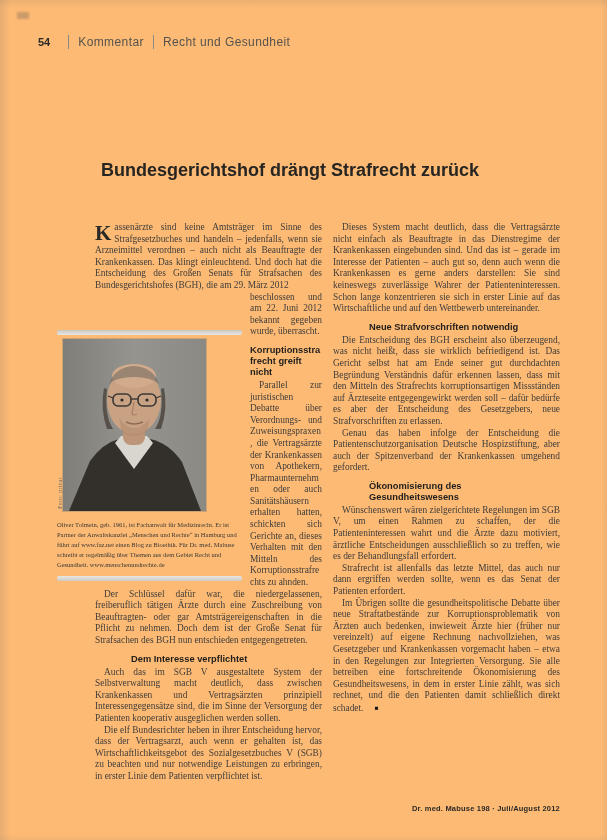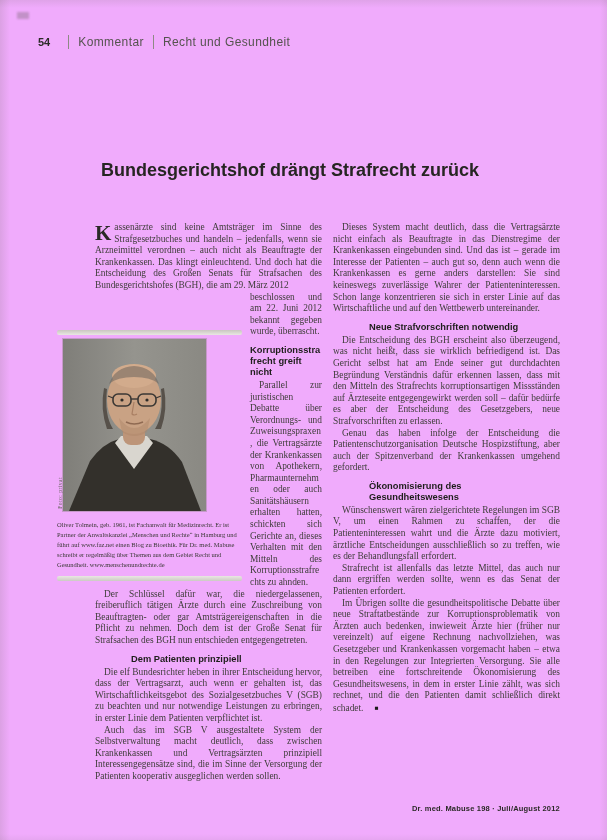--- a/index.html
+++ b/index.html
@@ -1,18 +1,18 @@
 <!DOCTYPE html>
 <html lang="de"><head>
 <meta charset="utf-8">
 <style>
   html,body{margin:0;padding:0;background:#e9e7e2;}
   .page{
     position:relative;width:607px;height:840px;margin:0 auto;
-    background:#f0abfc;overflow:hidden;
+    background:#fdba74;overflow:hidden;
     font-family:"Liberation Sans",sans-serif;color:#3f3d3a;
   }
   .page::before{
     content:"";position:absolute;inset:0;pointer-events:none;
     background:
       linear-gradient(90deg, rgba(110,106,99,.16), rgba(110,106,99,0) 10px),
       linear-gradient(180deg, rgba(110,106,99,.13), rgba(110,106,99,0) 8px),
       linear-gradient(270deg, rgba(110,106,99,.10), rgba(110,106,99,0) 7px),
       linear-gradient(0deg, rgba(110,106,99,.08), rgba(110,106,99,0) 6px);
   }
@@ -113,23 +113,23 @@
         <span class="credit">Foto: privat</span>
       </div>
       <figcaption class="caption">Oliver Tolmein, geb. 1961, ist Fachanwalt für Medizinrecht. Er ist Partner der Anwaltskanzlei „Menschen und Rechte“ in Hamburg und führt auf www.faz.net einen Blog zu Bioethik. Für Dr. med. Mabuse schreibt er regelmäßig über Themen aus dem Gebiet Recht und Gesundheit. www.menschenundrechte.de</figcaption>
       <div class="shadow-bottom"></div>
     </figure>
 
     <p class="body">beschlossen und am 22. Juni 2012 bekannt gegeben wurde, überrascht.</p>
     <h3 class="xhead">Korruptionsstrafrecht greift nicht</h3>
     <p class="body ind">Parallel zur juristischen Debatte über Verordnungs- und Zuweisungspraxen, die Vertragsärzte der Krankenkassen von Apothekern, Pharmaunternehmen oder auch Sanitätshäusern erhalten hatten, schickten sich Gerichte an, dieses Verhalten mit den Mitteln des Korruptionsstrafrechts zu ahnden.</p>
     <p class="body ind">Der Schlüssel dafür war, die niedergelassenen, freiberuflich tätigen Ärzte durch eine Zuschreibung von Beauftragten- oder gar Amtsträgereigenschaften in die Pflicht zu nehmen. Doch dem ist der Große Senat für Strafsachen des BGH nun entschieden entgegengetreten.</p>
-    <h3 class="xhead">Dem Patienten prinzipiell</h3>
+    <h3 class="xhead">Dem Interesse verpflichtet</h3>
+    <p class="body ind">Auch das im SGB V ausgestaltete System der Selbstverwaltung macht deutlich, dass zwischen Krankenkassen und Vertragsärzten prinzipiell Interessengegensätze sind, die im Sinne der Versorgung der Patienten kooperativ ausgeglichen werden sollen.</p>
     <p class="body ind">Die elf Bundesrichter heben in ihrer Entscheidung hervor, dass der Vertragsarzt, auch wenn er gehalten ist, das Wirtschaftlichkeitsgebot des Sozialgesetzbuches V (SGB) zu beachten und nur notwendige Leistungen zu erbringen, in erster Linie dem Patienten verpflichtet ist.</p>
-    <p class="body ind">Auch das im SGB V ausgestaltete System der Selbstverwaltung macht deutlich, dass zwischen Krankenkassen und Vertragsärzten prinzipiell Interessengegensätze sind, die im Sinne der Versorgung der Patienten kooperativ ausgeglichen werden sollen.</p>
   </section>
 
   <section class="col col-right">
     <p class="body ind">Dieses System macht deutlich, dass die Vertragsärzte nicht einfach als Beauftragte in das Dienstregime der Krankenkassen eingebunden sind. Und das ist – gerade im Interesse der Patienten – auch gut so, denn auch wenn die Krankenkassen es gerne anders darstellen: Sie sind keineswegs zuverlässige Wahrer der Patienteninteressen. Schon lange konzentrieren sie sich in erster Linie auf das Wirtschaftliche und auf den Wettbewerb untereinander.</p>
     <h3 class="xhead">Neue Strafvorschriften notwendig</h3>
     <p class="body ind">Die Entscheidung des BGH erscheint also überzeugend, was nicht heißt, dass sie wirklich befriedigend ist. Das Gericht selbst hat am Ende seiner gut durchdachten Begründung Verständnis dafür erkennen lassen, dass mit den Mitteln des Strafrechts korruptionsartigen Missständen auf Ärzteseite entgegengewirkt werden soll – dafür bedürfe es aber der Entscheidung des Gesetzgebers, neue Strafvorschriften zu erlassen.</p>
     <p class="body ind">Genau das haben infolge der Entscheidung die Patientenschutzorganisation Deutsche Hospizstiftung, aber auch der Spitzenverband der Krankenkassen umgehend gefordert.</p>
     <h3 class="xhead h-narrow">Ökonomisierung des Gesundheitswesens</h3>
     <p class="body ind">Wünschenswert wären zielgerichtete Regelungen im SGB V, um einen Rahmen zu schaffen, der die Patienteninteressen wahrt und die Ärzte dazu motiviert, ärztliche Entscheidungen ausschließlich so zu treffen, wie es der Behandlungsfall erfordert.</p>
     <p class="body ind">Strafrecht ist allenfalls das letzte Mittel, das auch nur dann ergriffen werden sollte, wenn es das Senat der Patienten erfordert.</p>

